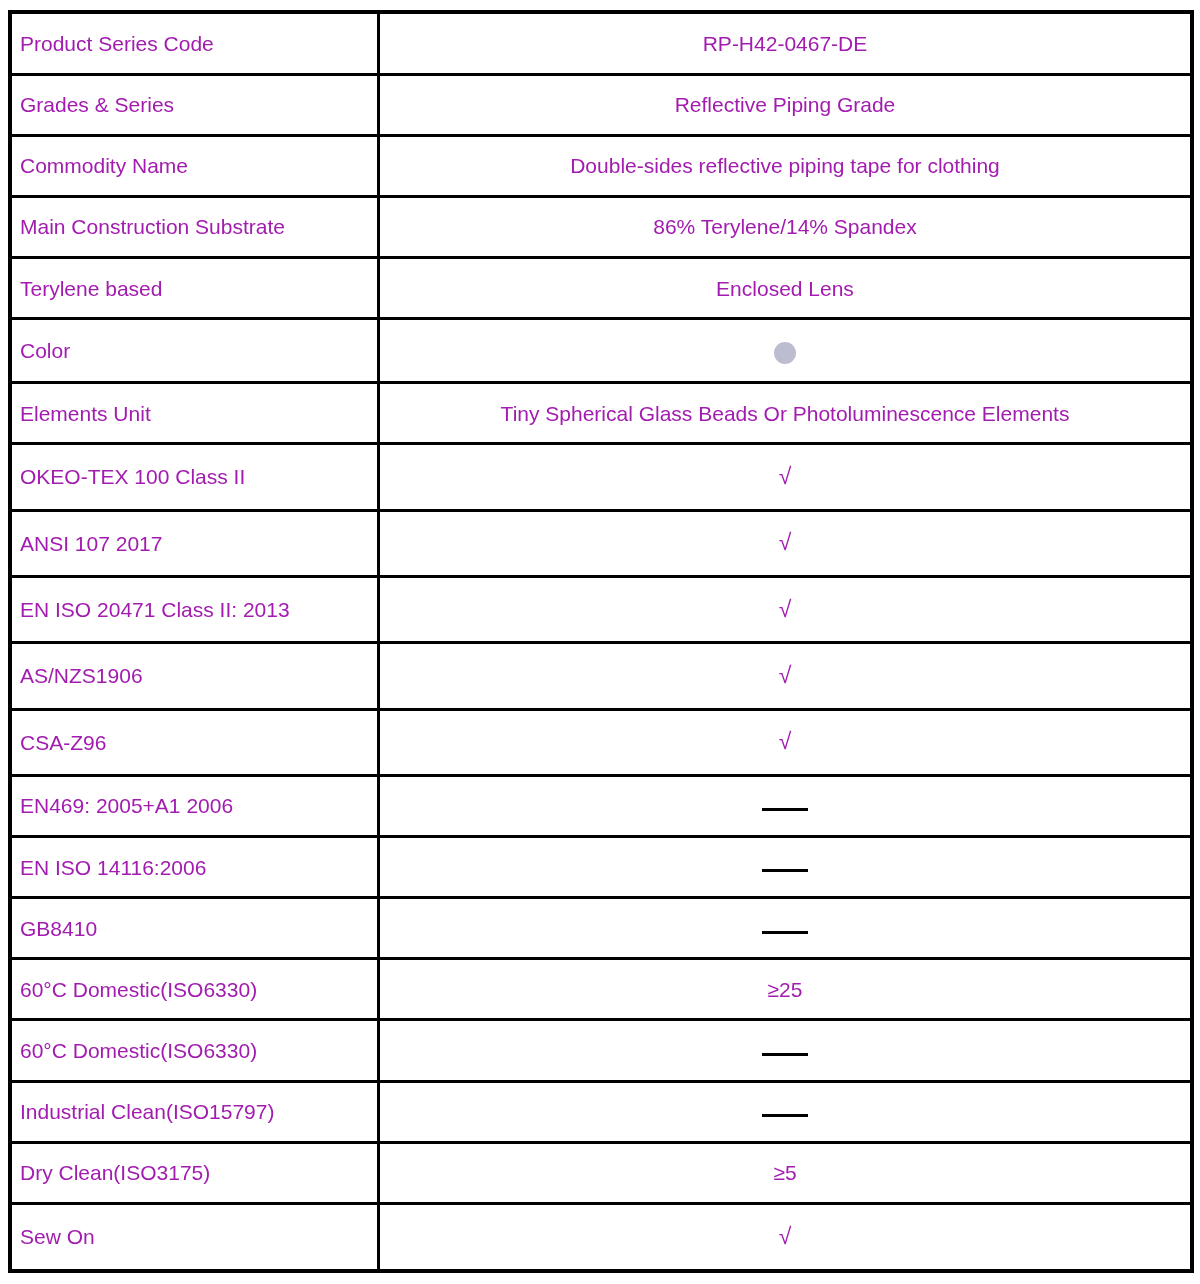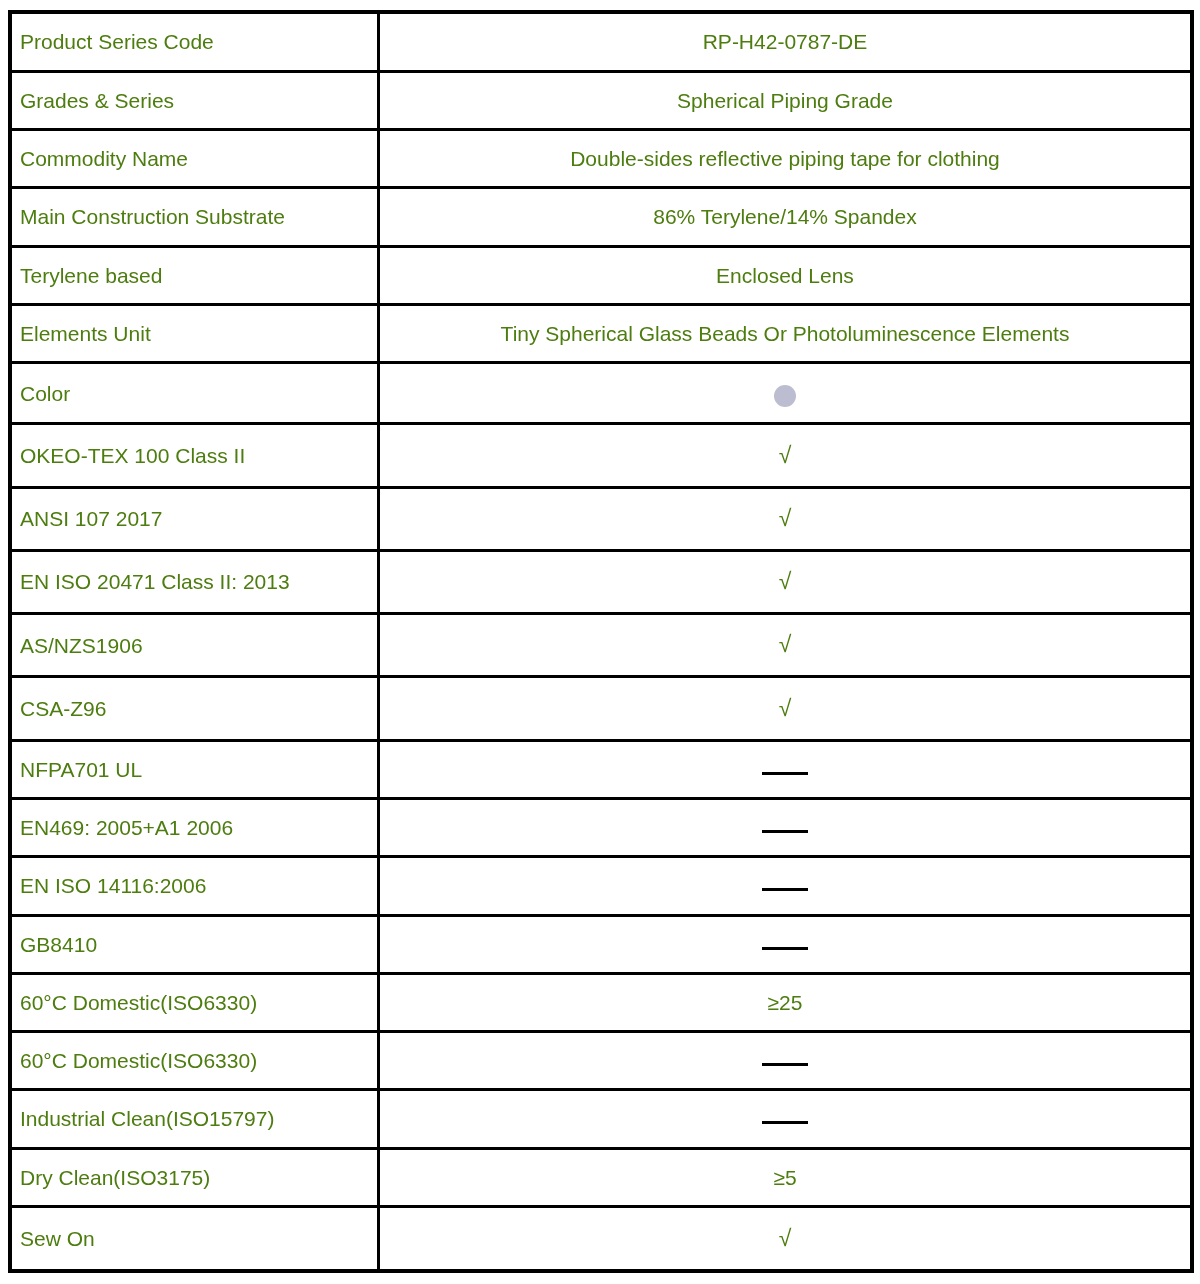--- a/index.html
+++ b/index.html
@@ -6,21 +6,21 @@
     margin: 0;
     padding: 0;
     background: #ffffff;
   }
   .page {
     position: relative;
     width: 1196px;
     height: 1284px;
     background: #ffffff;
     font-family: "Liberation Sans", "DejaVu Sans", sans-serif;
-    color: #4d7c0f;
+    color: #a21caf;
   }
   table.spec-table {
     position: absolute;
     left: 8px;
     top: 10px;
     width: 1186px;
     height: 1263px;
     border-collapse: collapse;
     table-layout: fixed;
     border: 4px solid #000000;
@@ -64,69 +64,65 @@
   }
 </style>
 </head>
 <body>
 
 <div class="page">
   <table class="spec-table">
     <tbody>
         <tr>
           <td class="label-cell">Product Series Code</td>
-          <td class="value-cell">RP-H42-0787-DE</td>
+          <td class="value-cell">RP-H42-0467-DE</td>
         </tr>
         <tr>
           <td class="label-cell">Grades &amp; Series</td>
-          <td class="value-cell">Spherical Piping Grade</td>
+          <td class="value-cell">Reflective Piping Grade</td>
         </tr>
         <tr>
           <td class="label-cell">Commodity Name</td>
           <td class="value-cell">Double-sides reflective piping tape for clothing</td>
         </tr>
         <tr>
           <td class="label-cell">Main Construction Substrate</td>
           <td class="value-cell">86% Terylene/14% Spandex</td>
         </tr>
         <tr>
           <td class="label-cell">Terylene based</td>
           <td class="value-cell">Enclosed Lens</td>
         </tr>
         <tr>
+          <td class="label-cell">Color</td>
+          <td class="value-cell"><span class="color-dot" style="background: rgb(189, 189, 209);"></span></td>
+        </tr>
+        <tr>
           <td class="label-cell">Elements Unit</td>
           <td class="value-cell">Tiny Spherical Glass Beads Or Photoluminescence Elements</td>
-        </tr>
-        <tr>
-          <td class="label-cell">Color</td>
-          <td class="value-cell"><span class="color-dot" style="background: rgb(189, 189, 209);"></span></td>
         </tr>
         <tr>
           <td class="label-cell">OKEO-TEX 100 Class II</td>
           <td class="value-cell check">√</td>
         </tr>
         <tr>
           <td class="label-cell">ANSI 107 2017</td>
           <td class="value-cell check">√</td>
         </tr>
         <tr>
           <td class="label-cell">EN ISO 20471 Class II: 2013</td>
           <td class="value-cell check">√</td>
         </tr>
         <tr>
           <td class="label-cell">AS/NZS1906</td>
           <td class="value-cell check">√</td>
         </tr>
         <tr>
           <td class="label-cell">CSA-Z96</td>
           <td class="value-cell check">√</td>
-        </tr>
-        <tr>
-          <td class="label-cell">NFPA701 UL</td>
-          <td class="value-cell"><span class="dash-line"></span></td>
         </tr>
         <tr>
           <td class="label-cell">EN469: 2005+A1 2006</td>
           <td class="value-cell"><span class="dash-line"></span></td>
         </tr>
         <tr>
           <td class="label-cell">EN ISO 14116:2006</td>
           <td class="value-cell"><span class="dash-line"></span></td>
         </tr>
         <tr>

